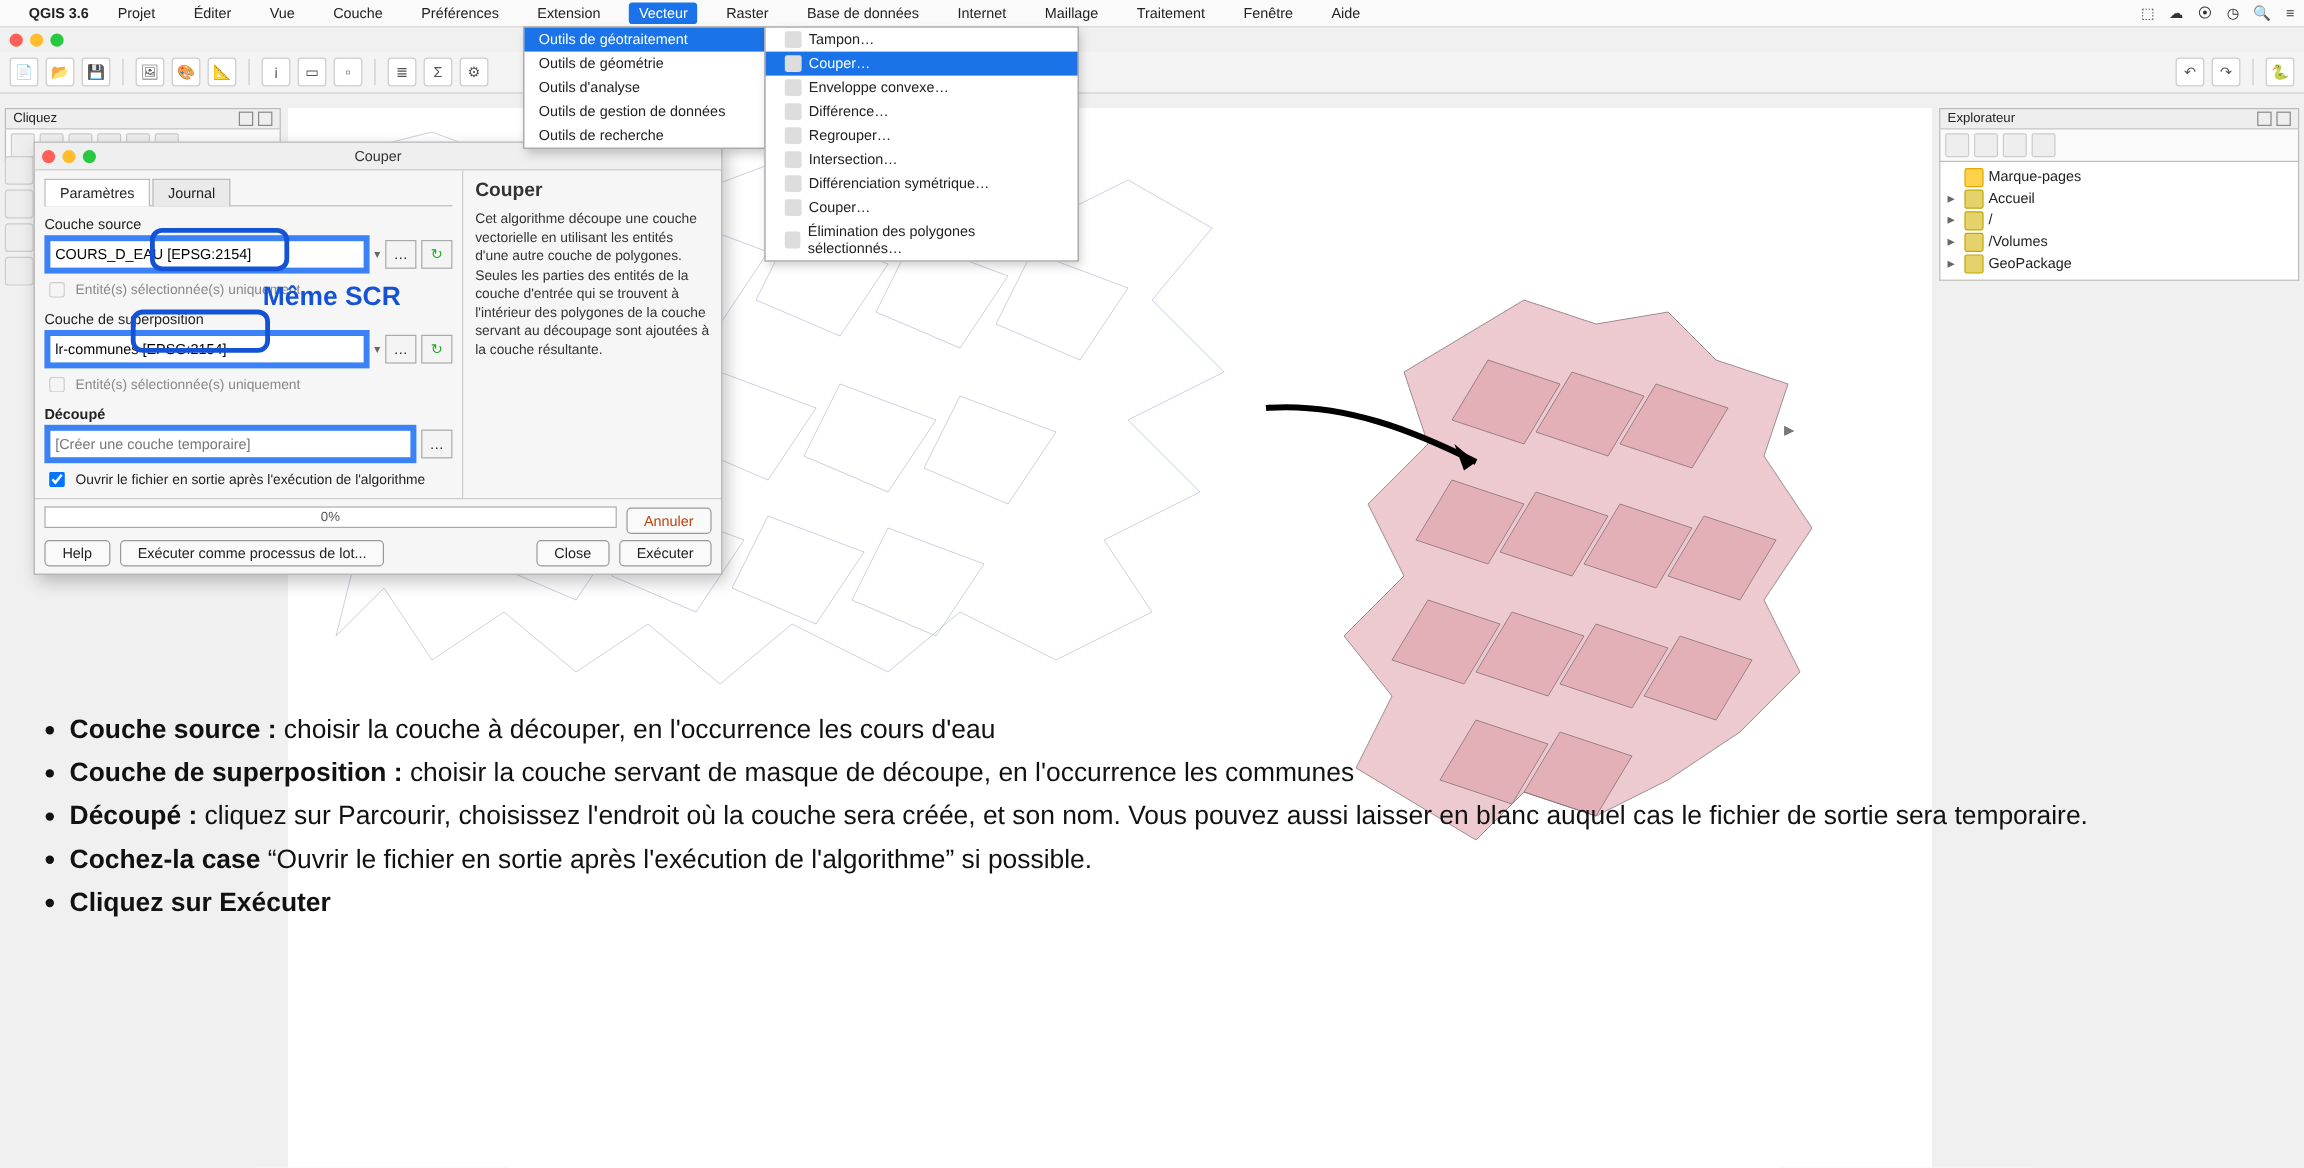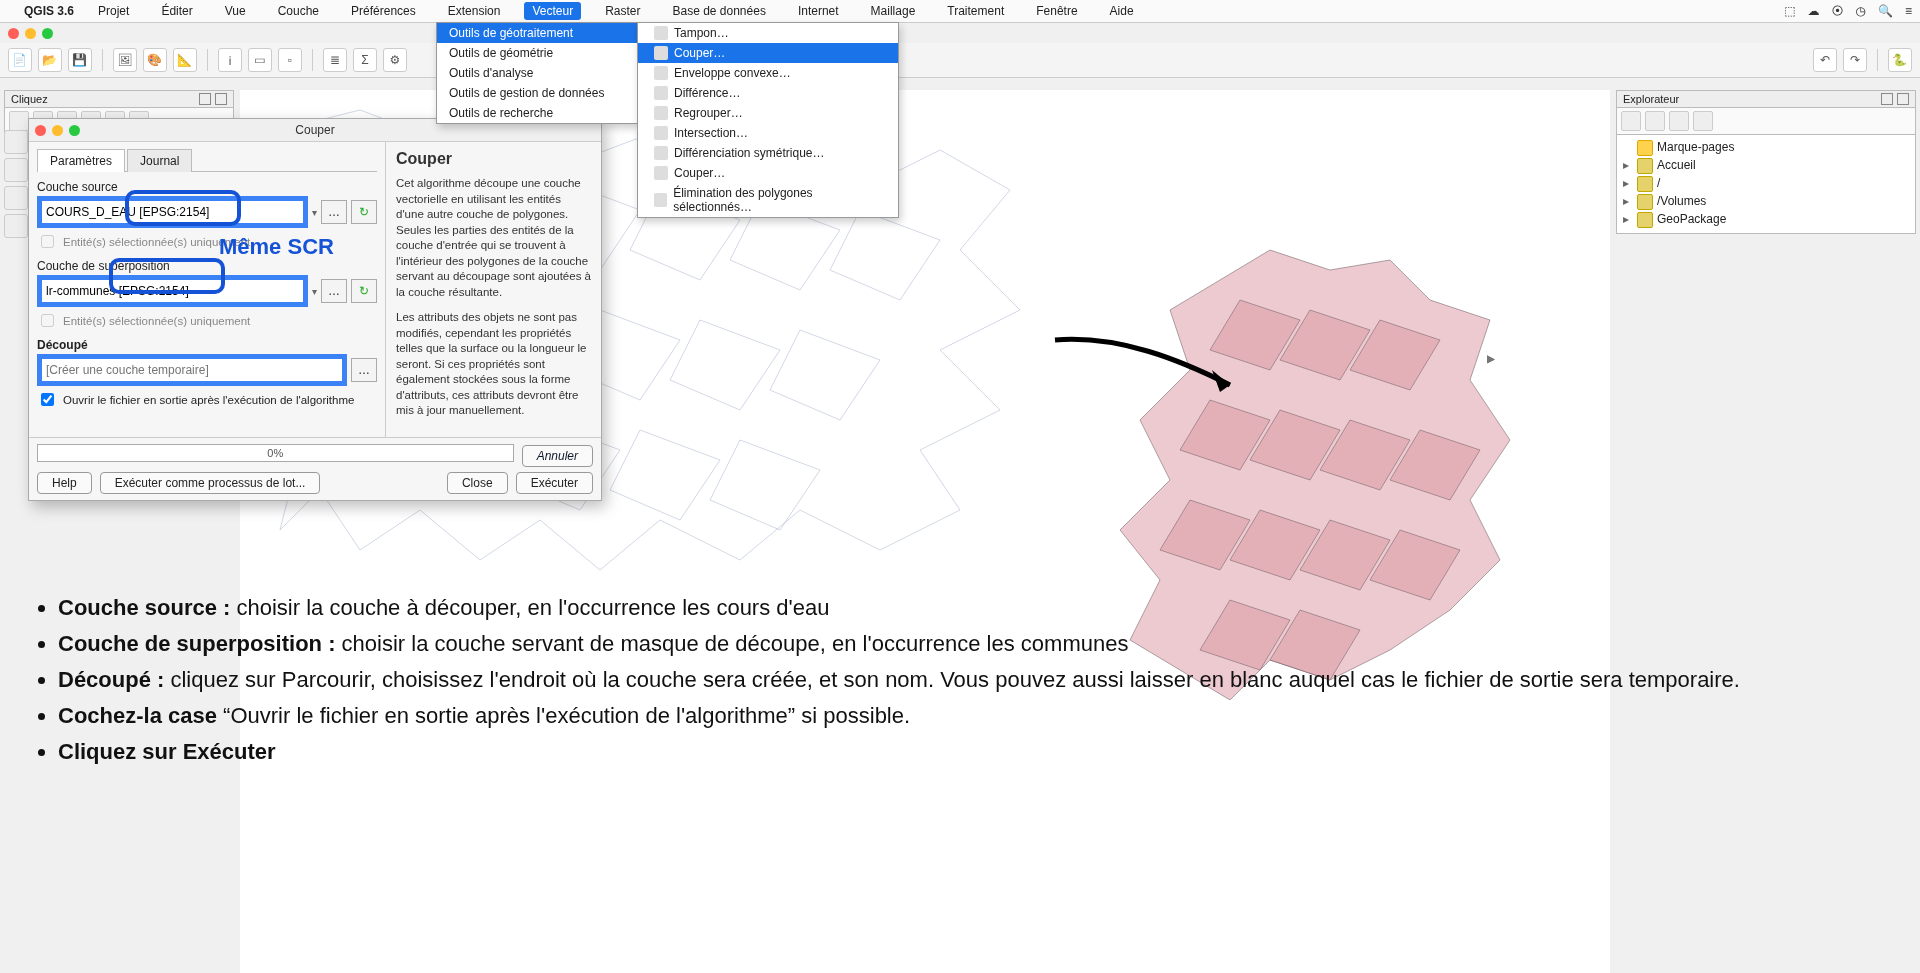--- a/index.html
+++ b/index.html
@@ -61,21 +61,21 @@
   .chk.enabled{color:#222;}
   .chk input{width:13px;height:13px;}
   .highlight-scr{color:#1553d6;font-weight:bold;font-size:22px;position:absolute;}
   .blue-circle{position:absolute;border:4px solid #1553d6;border-radius:10px;pointer-events:none;}
   .dlg-right h3{margin:0 0 8px 0;font-size:16px;font-weight:bold;}
   .dlg-right p{margin:0 0 10px 0;line-height:1.35;}
   .dlg-footer{border-top:1px solid #ccc;padding:6px 8px;}
   .progress{height:16px;border:1px solid #aaa;background:#fff;display:flex;align-items:center;justify-content:center;font-size:11px;color:#555;margin-bottom:6px;}
   .btnrow{display:flex;gap:8px;}
   .btn{padding:3px 14px;border:1px solid #999;border-radius:4px;background:#fafafa;font-size:12px;cursor:default;}
-  .btn.disabled{color:#0f172a;font-style:italic;}
+  .btn.disabled{color:#c2410c;}
   
   .map{position:absolute;left:240px;right:310px;top:90px;bottom:0;background:#fff;overflow:hidden;}
   .map svg{position:absolute;}
   .arrow{position:absolute;top:330px;left:1050px;width:200px;height:80px;z-index:20;}
   
   .instructions{position:absolute;left:36px;top:592px;right:40px;font-size:22px;line-height:1.45;color:#111;}
   .instructions ul{margin:0;padding-left:22px;}
   .instructions li{margin-bottom:4px;}
   .instructions b{font-weight:700;}
 </style>
@@ -362,21 +362,20 @@
           <span>Ouvrir le fichier en sortie après l'exécution de l'algorithme</span>
         </div>
 
       <div class="blue-circle" style="left:96px;top:48px;width:108px;height:28px;"></div>
       <div class="blue-circle" style="left:80px;top:116px;width:108px;height:28px;"></div>
       <div class="highlight-scr" style="left:190px;top:92px;">Même SCR</div>
     </div>
     <div class="dlg-right">
       <h3>Couper</h3>
       <p>Cet algorithme découpe une couche vectorielle en utilisant les entités d'une autre couche de polygones. Seules les parties des entités de la couche d'entrée qui se trouvent à l'intérieur des polygones de la couche servant au découpage sont ajoutées à la couche résultante.</p>
-      <p>Les attributs des objets ne sont pas modifiés, cependant les propriétés telles que la surface ou la longueur le seront. Si ces propriétés sont également stockées sous la forme d'attributs, ces attributs devront être mis à jour manuellement.</p>
     </div>
   </div>
   <div class="dlg-footer">
     <div style="display:flex;gap:8px;align-items:center;">
       <div class="progress" style="flex:1;">0%</div>
       <div class="btn disabled">Annuler</div>
     </div>
     <div class="btnrow" style="margin-top:4px;">
       <div class="btn">Help</div>
       <div class="btn">Exécuter comme processus de lot...</div>

